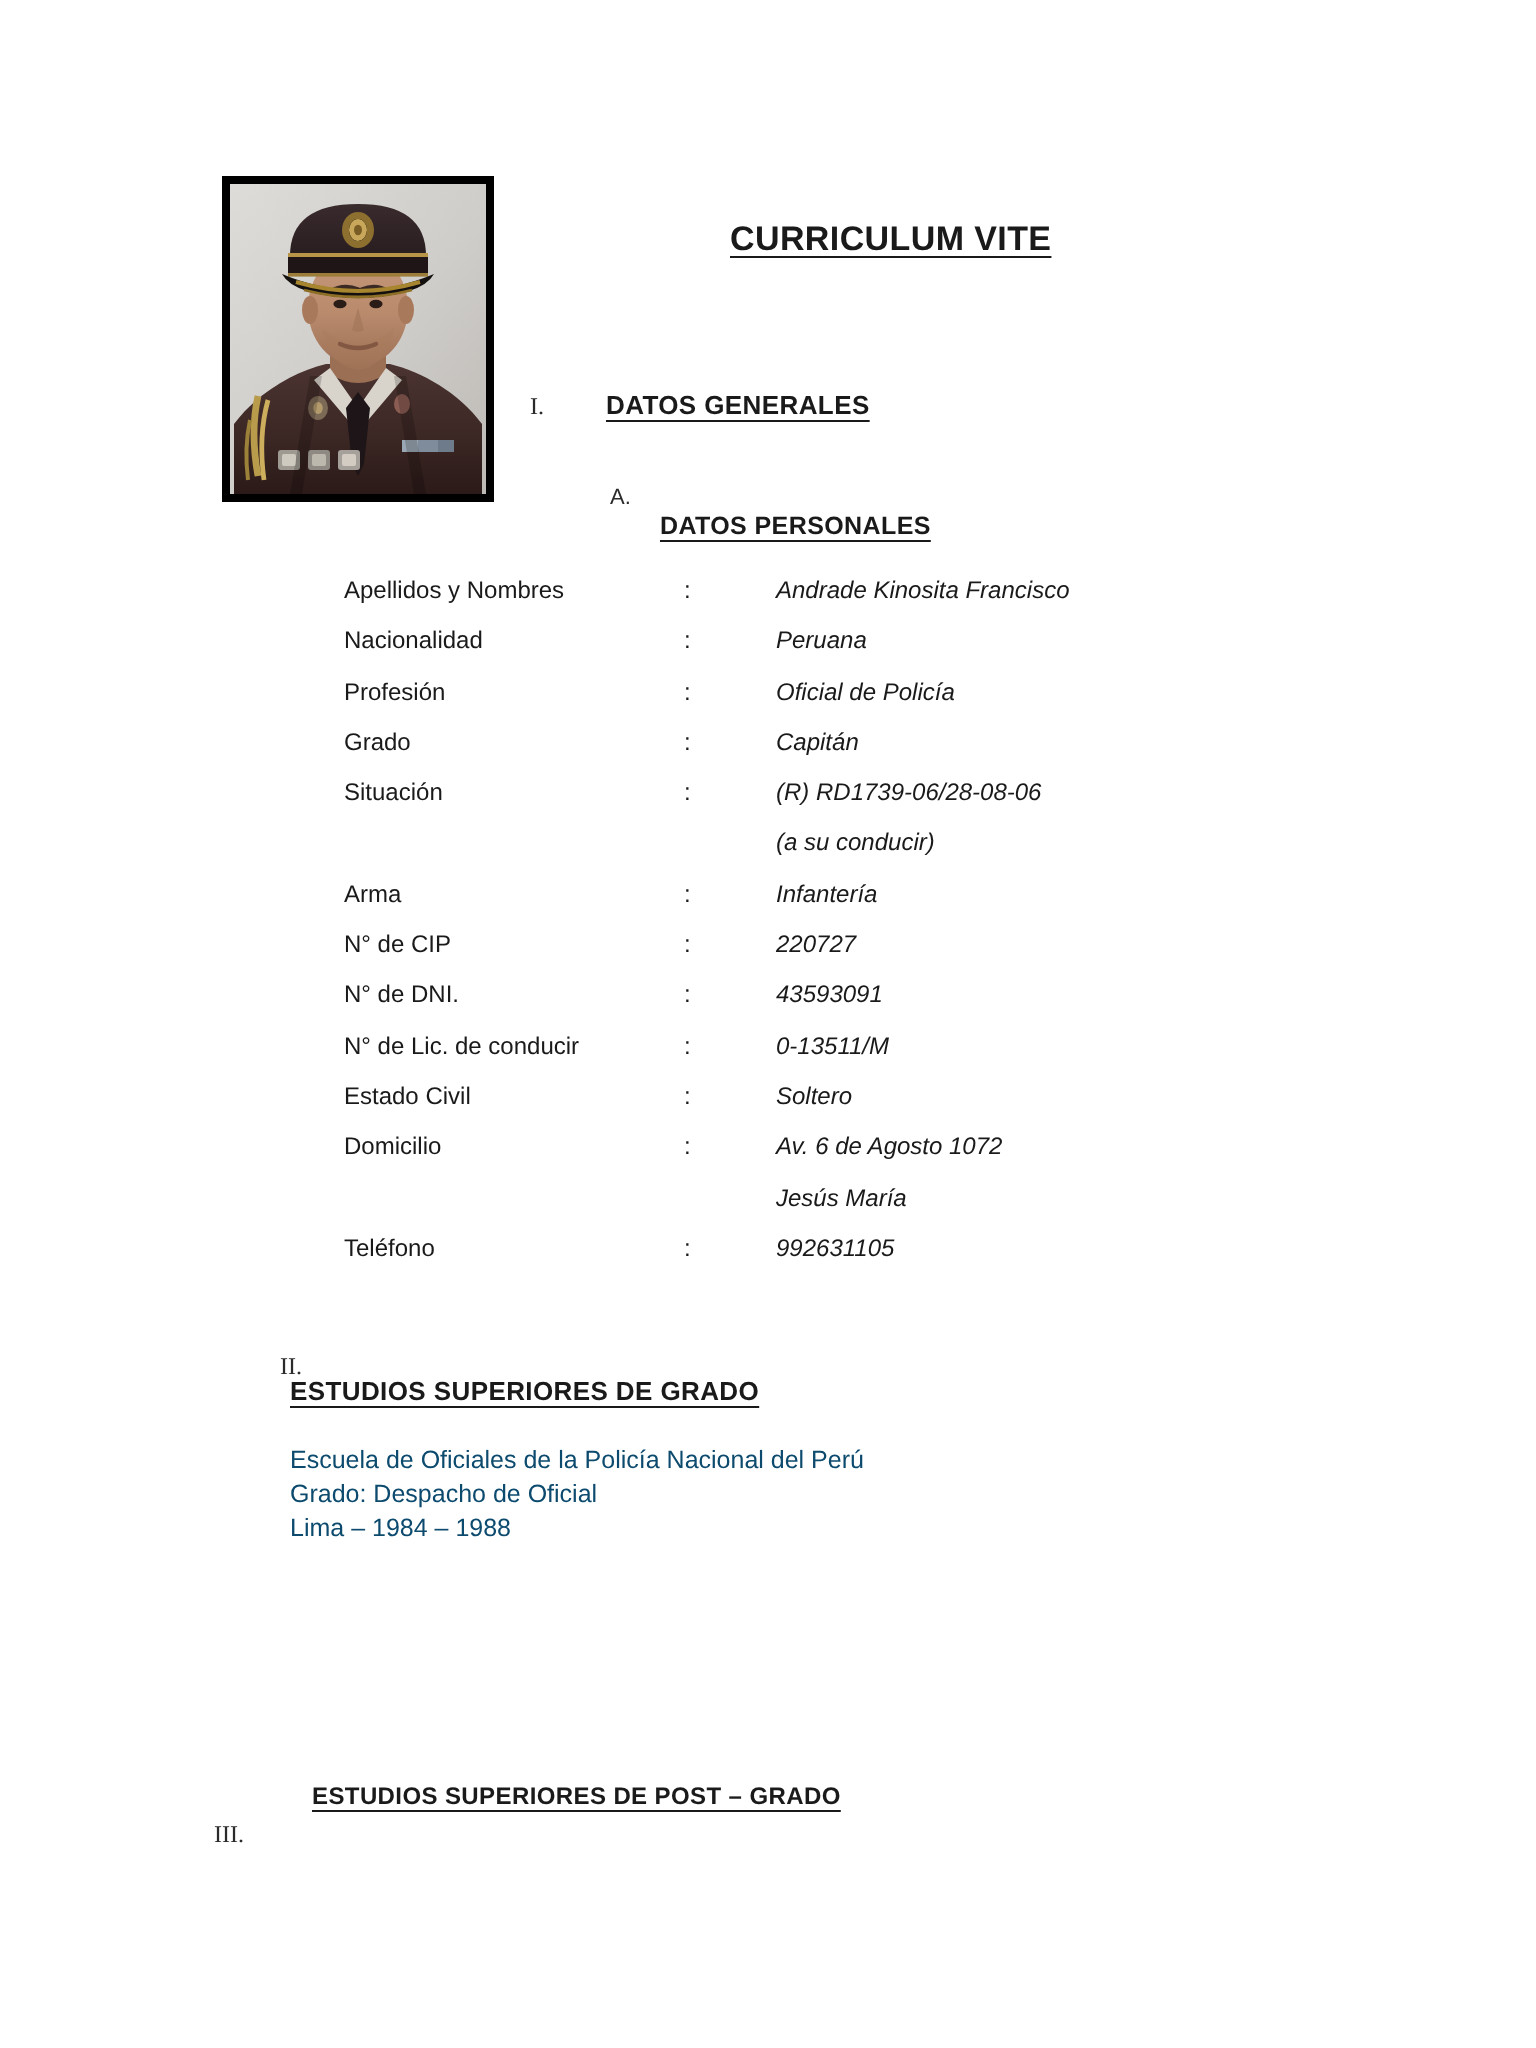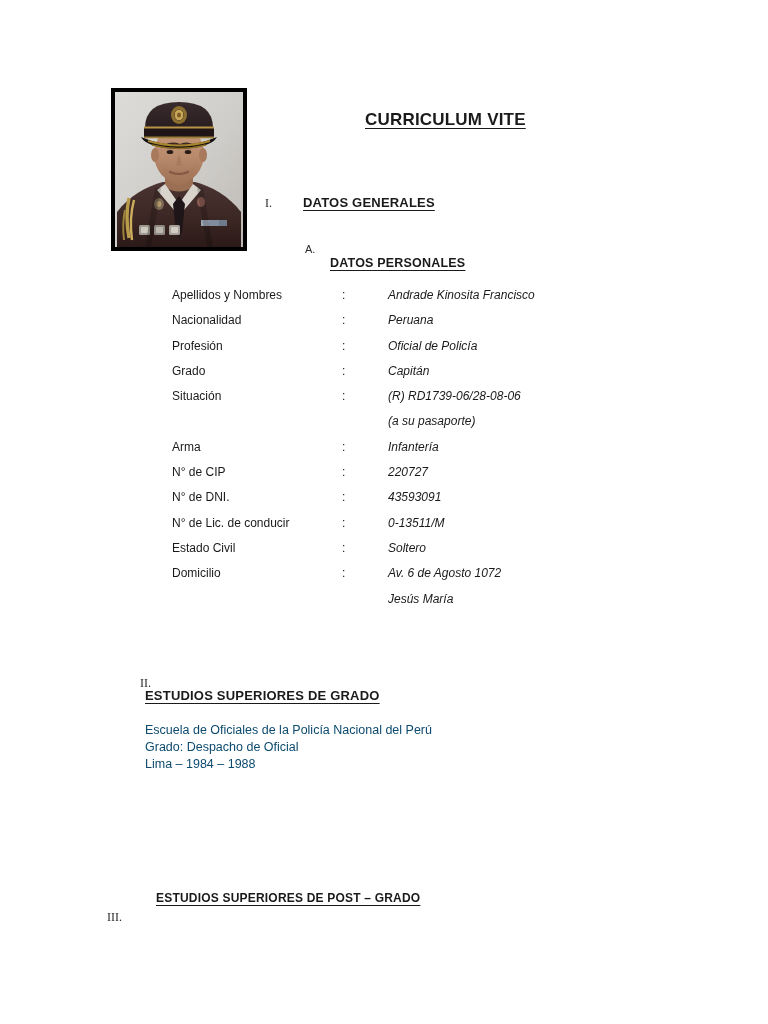--- a/index.html
+++ b/index.html
@@ -248,21 +248,21 @@
           <td class="col-value"><span>Oficial de Policía</span></td>
         </tr>
         <tr>
           <td class="col-label">Grado</td>
           <td class="col-colon">:</td>
           <td class="col-value"><span>Capitán</span></td>
         </tr>
         <tr>
           <td class="col-label">Situación</td>
           <td class="col-colon">:</td>
-          <td class="col-value"><span>(R) RD1739-06/28-08-06</span><span class="val-extra">(a su pasaporte)</span></td>
+          <td class="col-value"><span>(R) RD1739-06/28-08-06</span><span class="val-extra">(a su conducir)</span></td>
         </tr>
         <tr>
           <td class="col-label">Arma</td>
           <td class="col-colon">:</td>
           <td class="col-value"><span>Infantería</span></td>
         </tr>
         <tr>
           <td class="col-label">N° de CIP</td>
           <td class="col-colon">:</td>
           <td class="col-value"><span>220727</span></td>
@@ -279,20 +279,25 @@
         </tr>
         <tr>
           <td class="col-label">Estado Civil</td>
           <td class="col-colon">:</td>
           <td class="col-value"><span>Soltero</span></td>
         </tr>
         <tr>
           <td class="col-label">Domicilio</td>
           <td class="col-colon">:</td>
           <td class="col-value"><span>Av. 6 de Agosto 1072</span><span class="val-extra">Jesús María</span></td>
+        </tr>
+        <tr>
+          <td class="col-label">Teléfono</td>
+          <td class="col-colon">:</td>
+          <td class="col-value"><span>992631105</span></td>
         </tr>
       </tbody>
   </table>
 
   <div class="sec-num" id="sec2-num">II.</div>
   <div class="sec-head" id="sec2-head">ESTUDIOS SUPERIORES DE GRADO</div>
   <div class="body-block">
       <div>Escuela de Oficiales de la Policía Nacional del Perú</div>
       <div>Grado:  Despacho de Oficial</div>
       <div>Lima – 1984 – 1988</div>

